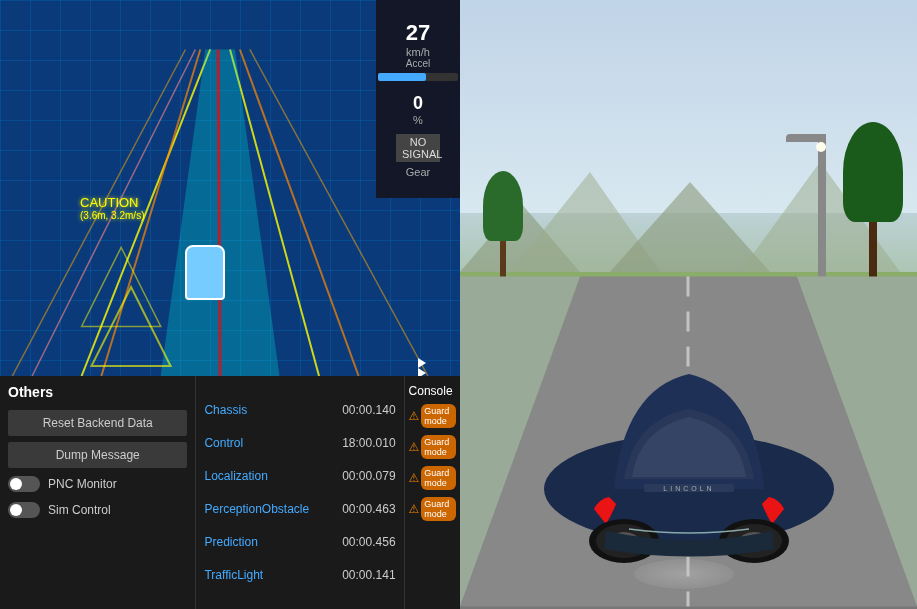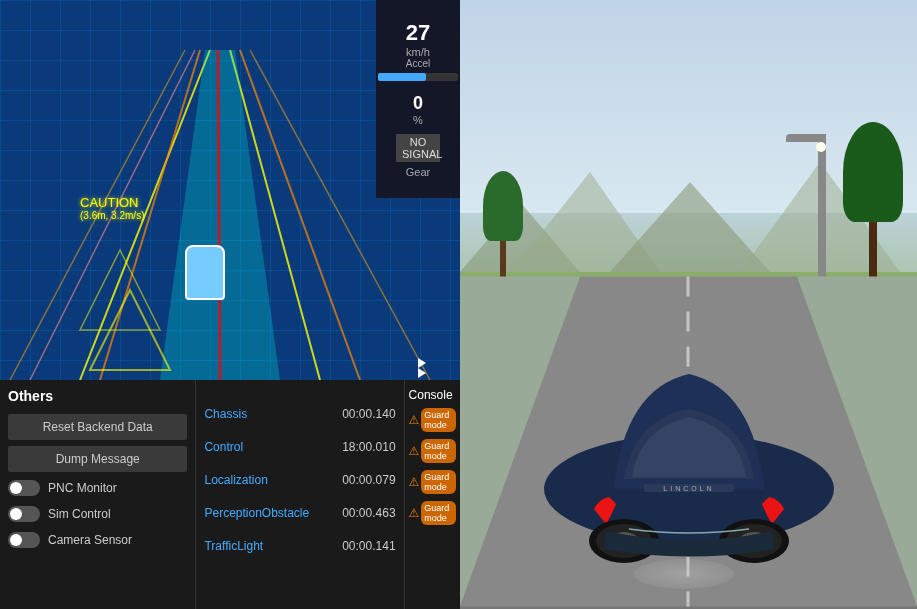--- a/index.html
+++ b/index.html
@@ -194,45 +194,43 @@
           <span class="toggle-label">PNC Monitor</span>
         </div>
 
         <div class="toggle-row">
           <div class="toggle-switch off">
             <div class="toggle-knob"></div>
           </div>
           <span class="toggle-label">Sim Control</span>
         </div>
 
-        <div class="toggle-row">
-          <div class="toggle-switch off">
-            <div class="toggle-knob"></div>
-          </div>
-          <span class="toggle-label">Camera Sensor</span>
-        </div>
       </div>
 
       <div class="panel-module">
 
         <div class="module-row">
           <span class="module-name">Chassis</span>
           <span class="module-time">00:00.140</span>
         </div>
         <div class="module-row">
           <span class="module-name">Control</span>
           <span class="module-time">18:00.010</span>
         </div>
         <div class="module-row">
           <span class="module-name">Localization</span>
           <span class="module-time">00:00.079</span>
         </div>
         <div class="module-row">
           <span class="module-name">PerceptionObstacle</span>
           <span class="module-time">00:00.463</span>
+        </div>
+        <div class="module-row">
+          <span class="module-name">Prediction</span>
+          <span class="module-time">00:00.456</span>
         </div>
         <div class="module-row">
           <span class="module-name">TrafficLight</span>
           <span class="module-time">00:00.141</span>
         </div>
       </div>
 
       <div class="panel-console">
         <div class="console-title">Console</div>
         <div style="display:flex;align-items:center;gap:2px;margin:3px 0;">

